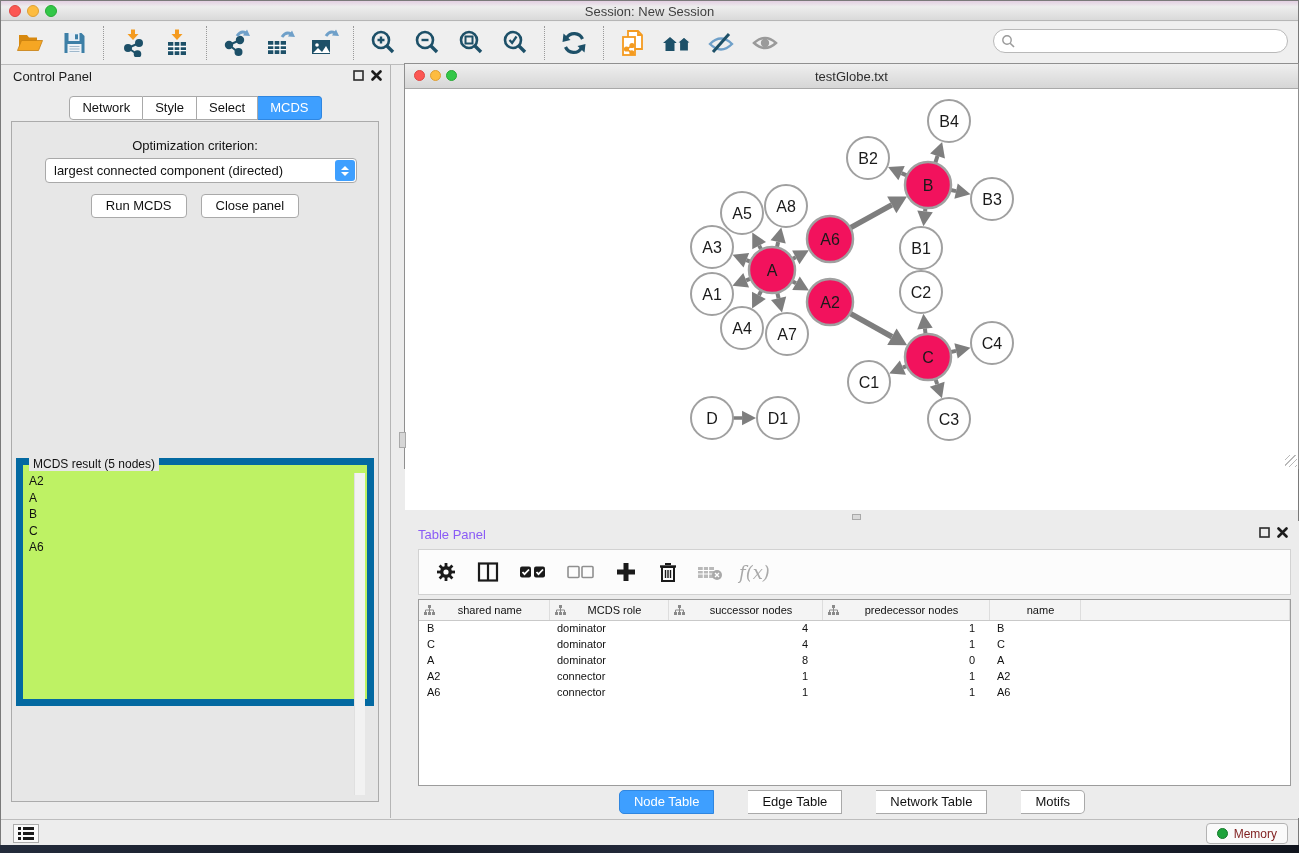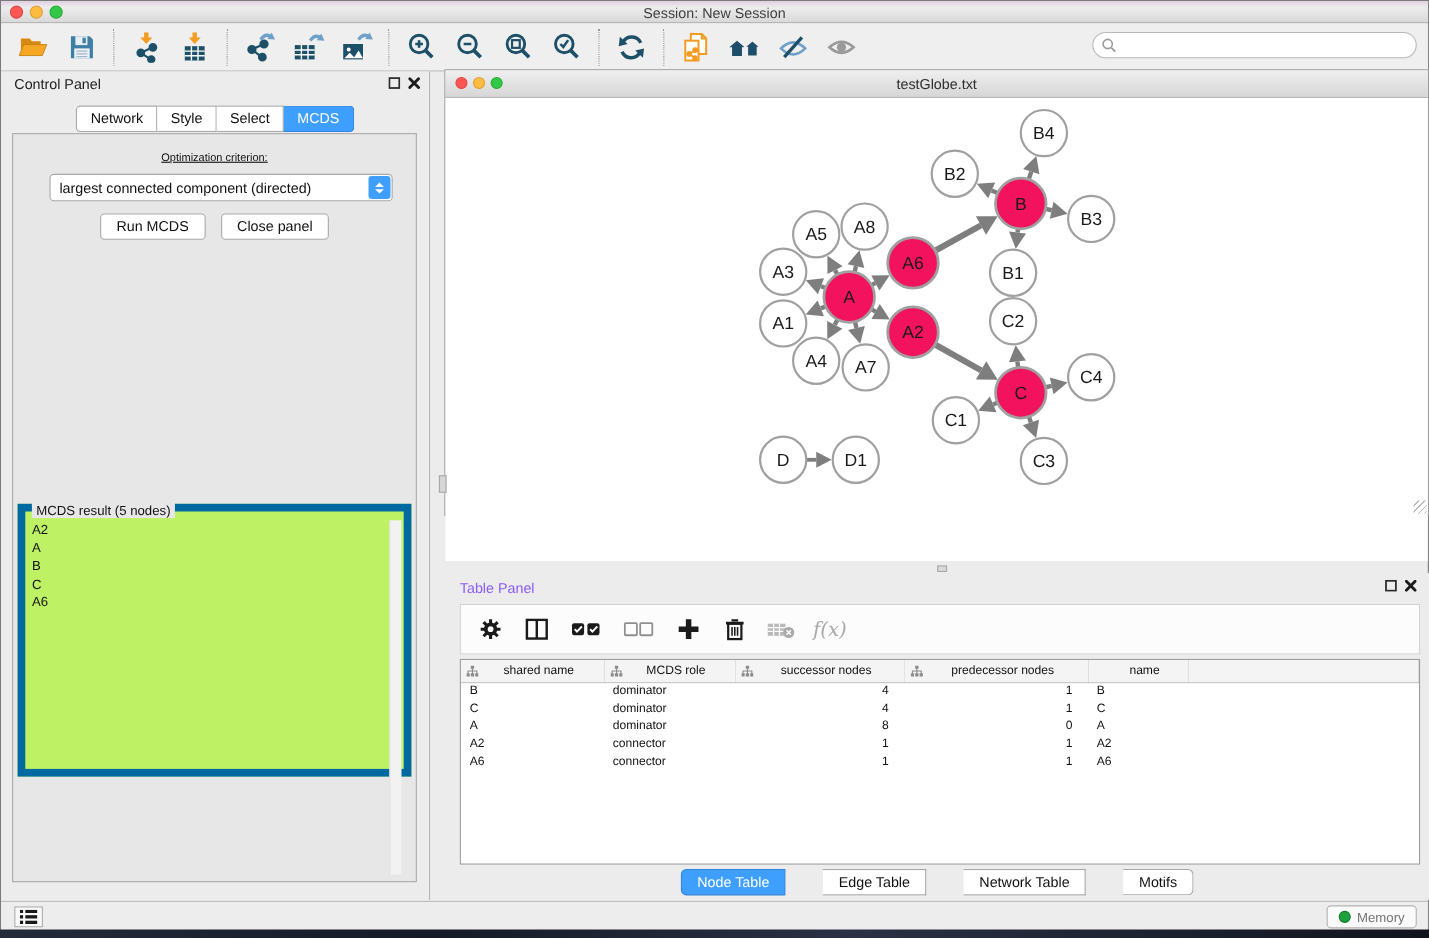--- a/index.html
+++ b/index.html
@@ -31,21 +31,21 @@
   .cpanel { position:absolute; left:0; top:64px; width:390px; height:753px; background:#ECECEC; border-right:1px solid #b5b5b5; }
   .cpanel-title { position:absolute; left:12px; top:4px; font-size:13px; color:#1c1c1c; }
   .panebtns { position:absolute; right:8px; top:5px; display:flex; gap:7px; align-items:center; }
   .cptabs { position:absolute; left:0; top:31px; width:100%; display:flex; justify-content:center; }
   .cptab { font-size:13px; color:#111; background:#fff; border:1px solid #a9a9a9; border-left:none;
     padding:3px 12px 4px; cursor:default; }
   .cptab:first-child { border-left:1px solid #a9a9a9; border-radius:4px 0 0 4px; }
   .cptab:last-child { border-radius:0 4px 4px 0; }
   .cptab.active { background:#3e9fff; border-color:#2f86e0; color:#fff; }
   .cpbody { position:absolute; left:10px; top:56px; width:368px; height:681px; background:#E7E7E7; border:1px solid #ababab; }
-  .optlabel { position:absolute; left:0; right:0; top:16px; text-align:center; font-size:10px; color:#111;text-decoration:underline; }
+  .optlabel { position:absolute; left:0; right:0; top:16px; text-align:center; font-size:13px; color:#111; }
   .selectbox { position:absolute; left:33px; top:36px; width:312px; height:25px; background:#fff; border:1px solid #a9a9a9;
     border-radius:4px; font-size:13px; color:#111; display:flex; align-items:center; padding-left:8px; }
   .stepper { position:absolute; right:1px; top:1px; width:20px; height:21px; background:#3e9fff; border-radius:3px;
     display:flex; flex-direction:column; align-items:center; justify-content:center; gap:2px; }
   .stepper i { width:0; height:0; border-left:4px solid transparent; border-right:4px solid transparent; }
   .stepper i.up { border-bottom:4px solid #fff; }
   .stepper i.dn { border-top:4px solid #fff; }
   .cpbuttons { position:absolute; left:0; right:0; top:72px; display:flex; justify-content:center; gap:14px; }
   .btn { background:#fff; border:1px solid #a9a9a9; border-radius:4px; font-size:13px; color:#111; padding:3px 14px 4px; cursor:default; }
   .resultbox { position:absolute; left:4px; top:336px; width:358px; height:248px; background:#bef264; border:7px solid #0369a1; }
@@ -84,21 +84,21 @@
   .btab { font-size:13px; color:#111; background:#fff; border:1px solid #a9a9a9; border-left:none; padding:3px 14px 4px; cursor:default; }
   .btab:first-child { border-left:1px solid #a9a9a9; border-radius:5px 0 0 5px; }
   .btab:last-child { border-radius:0 5px 5px 0; }
   .btab.active { background:#3e9fff; border-color:#2f86e0; color:#fff; }
 
   
   .statusbar { position:absolute; left:0; top:818px; width:100%; height:27px; background:#EDEDED; border-top:1px solid #bdbdbd; }
   .listbtn { position:absolute; left:12px; top:4px; width:26px; height:19px; background:#fafafa; border:1px solid #ababab;
     display:flex; align-items:center; justify-content:center; }
   .membtn { position:absolute; right:10px; top:3px; height:21px; background:#fafafa; border:1px solid #b3b3b3; border-radius:4px;
-    display:flex; align-items:center; gap:6px; padding:0 10px; font-size:12px; color:#737373; }
+    display:flex; align-items:center; gap:6px; padding:0 10px; font-size:12px; color:#7f1d1d; }
   .memdot { width:11px; height:11px; border-radius:50%; background:#1ea33c; border:1px solid #157a2c; }
   .desktop { position:absolute; left:0; top:845px; width:1299px; height:8px;
     background:linear-gradient(90deg,#232b3b,#151a26 30%,#2a3144 60%,#10141d); }
 
   svg { display:block; }
 </style>
 </head>
 <body>
 
 <div class="app">

